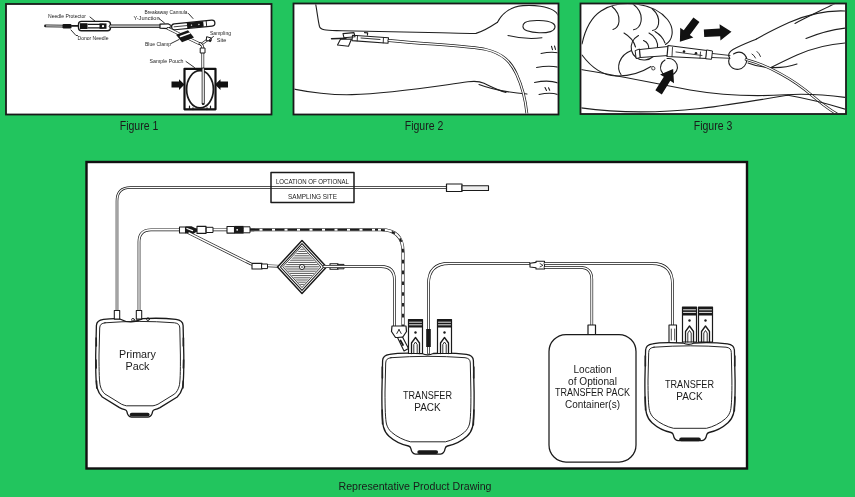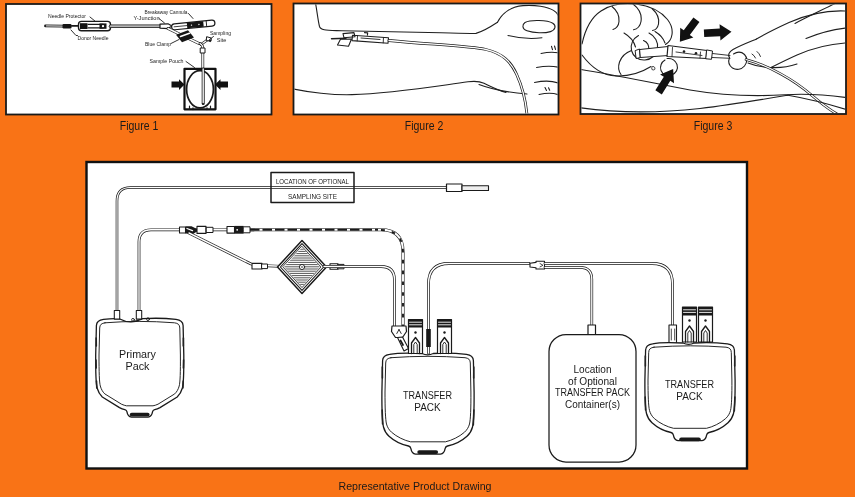--- a/index.html
+++ b/index.html
@@ -1,16 +1,16 @@
 <!DOCTYPE html>
 <html><head>
 <meta charset="utf-8">
 <style>
   html,body{margin:0;padding:0;background:#ffffff;}
-  .page{position:relative;width:855px;height:497px;background:#f97316;overflow:hidden;
+  .page{position:relative;width:855px;height:497px;background:#22c55e;overflow:hidden;
         font-family:"Liberation Sans", sans-serif;}
   svg{position:absolute;left:0;top:0;}
   text{fill:#1a1a1a;font-family:"Liberation Sans", sans-serif;}
 </style>
 </head>
 <body>
 <div class="page">
 <svg width="855" height="497" viewBox="0 0 855 497">
 
 <rect x="6" y="4" width="265.5" height="110.5" fill="#fff" stroke="#1a1a1a" stroke-width="1.8"></rect>

